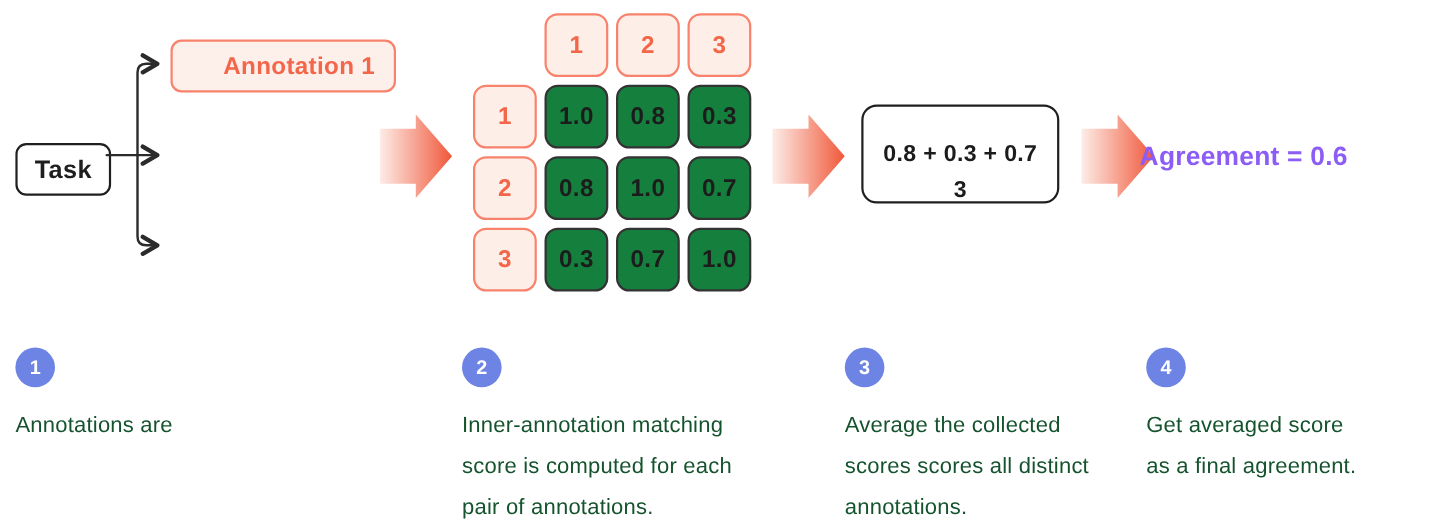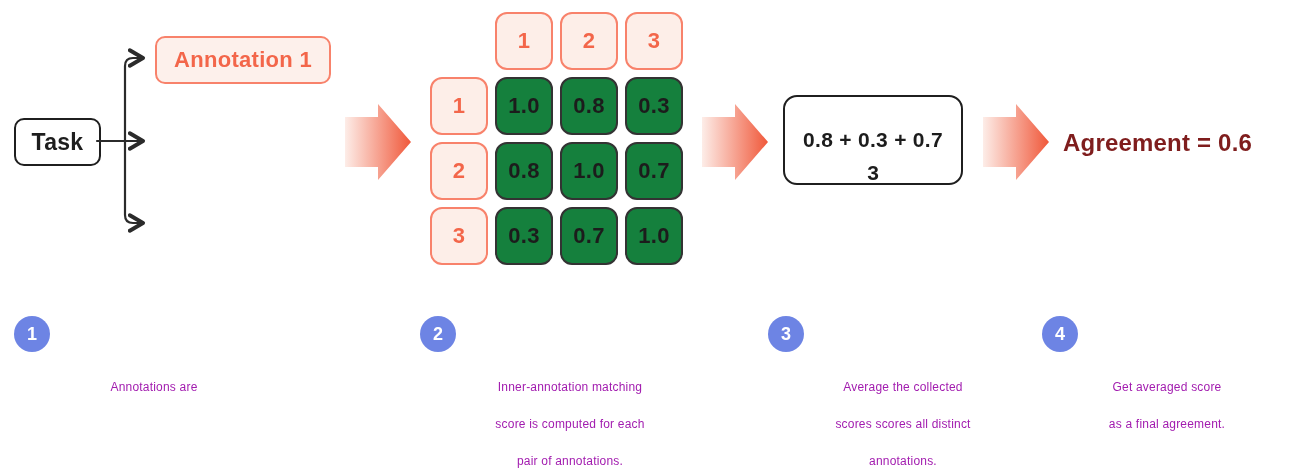--- a/index.html
+++ b/index.html
@@ -4,34 +4,34 @@
 <style>
   html,body{margin:0;padding:0;background:#ffffff;}
   .canvas{
     position:relative;width:1306px;height:472px;background:#ffffff;overflow:hidden;
     font-family:"Liberation Sans","DejaVu Sans",sans-serif;color:#1e1e1e;
   }
   .abs{position:absolute;}
 
   
   .task-box{
-    left:14px;top:118px;width:83px;height:44px;
+    left:14px;top:130px;width:83px;height:44px;
     border:2px solid #1f1f1f;border-radius:10px;background:#ffffff;
     display:flex;align-items:center;justify-content:center;
     font-size:23px;font-weight:700;letter-spacing:.3px;
   }
 
   
   .anno-box{
     left:155px;width:172px;height:44px;
     border:2px solid #f8826b;border-radius:10px;background:#fdf0eb;
     display:flex;align-items:center;justify-content:center;
     color:#f3664a;font-size:22px;font-weight:700;letter-spacing:.3px;
   }
-  .anno-1{top:36px;} .anno-2{top:119px;} .anno-3{top:201px;}
+  .anno-1{top:36px;padding-left:29px;} .anno-2{top:119px;} .anno-3{top:201px;}
 
   
   .connectors{left:95px;top:30px;width:62px;height:210px;}
 
   
   .flow-arrow{width:66px;height:76px;top:104px;}
   .arrow-1{left:345px;} .arrow-2{left:702px;} .arrow-3{left:983px;}
 
   
   .matrix{
@@ -51,35 +51,35 @@
     left:783px;top:95px;width:180px;height:90px;box-sizing:border-box;
     border:2px solid #1f1f1f;border-radius:14px;background:#ffffff;
     display:flex;flex-direction:column;align-items:center;justify-content:center;
   }
   .frac-num{font-size:21px;font-weight:700;letter-spacing:.3px;color:#1c1c1c;margin-top:32px;}
   .frac-bar{width:148px;height:2px;background:#6e6e6e;margin:5px 0 4px 0;}
   .frac-den{font-size:21px;font-weight:700;color:#1c1c1c;}
 
   
   .result-label{
-    left:1063px;top:129px;font-size:24px;font-weight:700;letter-spacing:.2px;color:#7f1d1d;
+    left:1036px;top:129px;font-size:24px;font-weight:700;letter-spacing:.2px;color:#8b5cf6;
   }
 
   
   .step{top:316px;}
   .step-1{left:14px;width:280px;}
   .step-2{left:420px;width:300px;}
   .step-3{left:768px;width:270px;}
   .step-4{left:1042px;width:250px;}
   .step-circle{
     width:36px;height:36px;border-radius:50%;background:#6d84e4;
     display:flex;align-items:center;justify-content:center;
     color:#ffffff;font-size:18px;font-weight:700;margin-bottom:17px;
   }
-  .step-text{font-size:12px;line-height:37px;color:#a21caf;letter-spacing:.2px;text-align:center;}
+  .step-text{font-size:20px;line-height:37px;color:#14532d;letter-spacing:.2px;}
 </style>
 </head>
 <body>
 
 <div class="canvas">
 
   <div class="abs task-box">
     <span>Task</span>
   </div>
 

